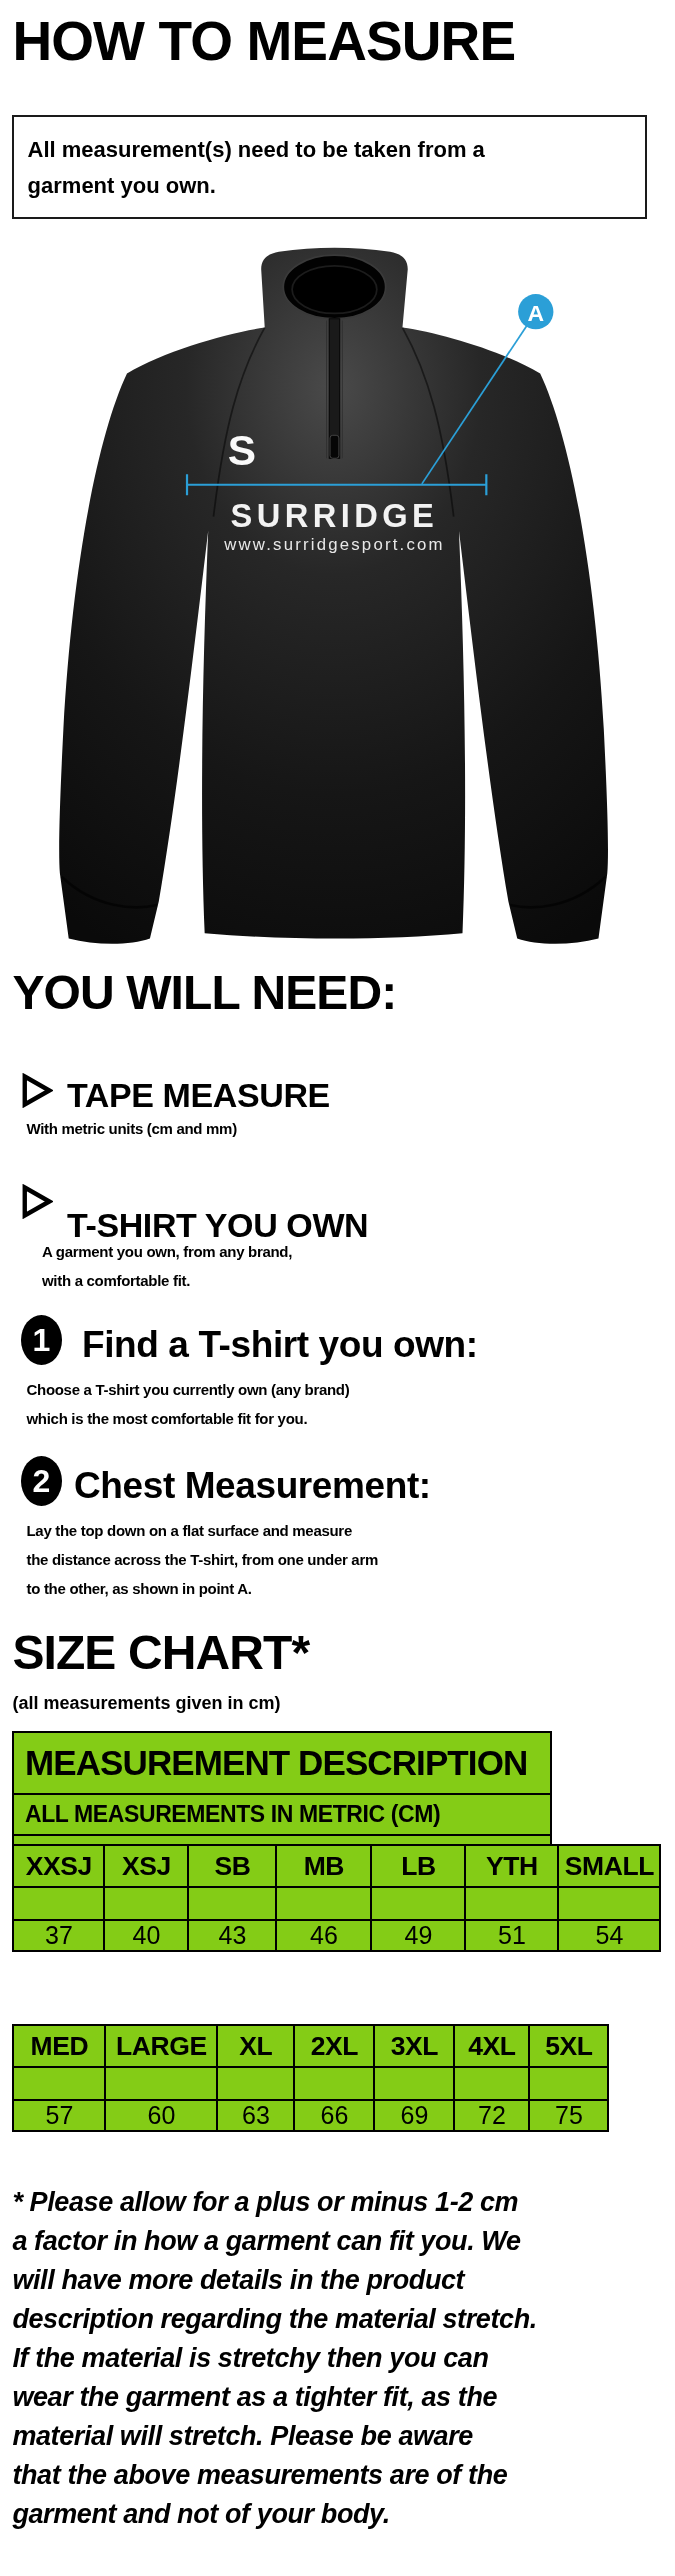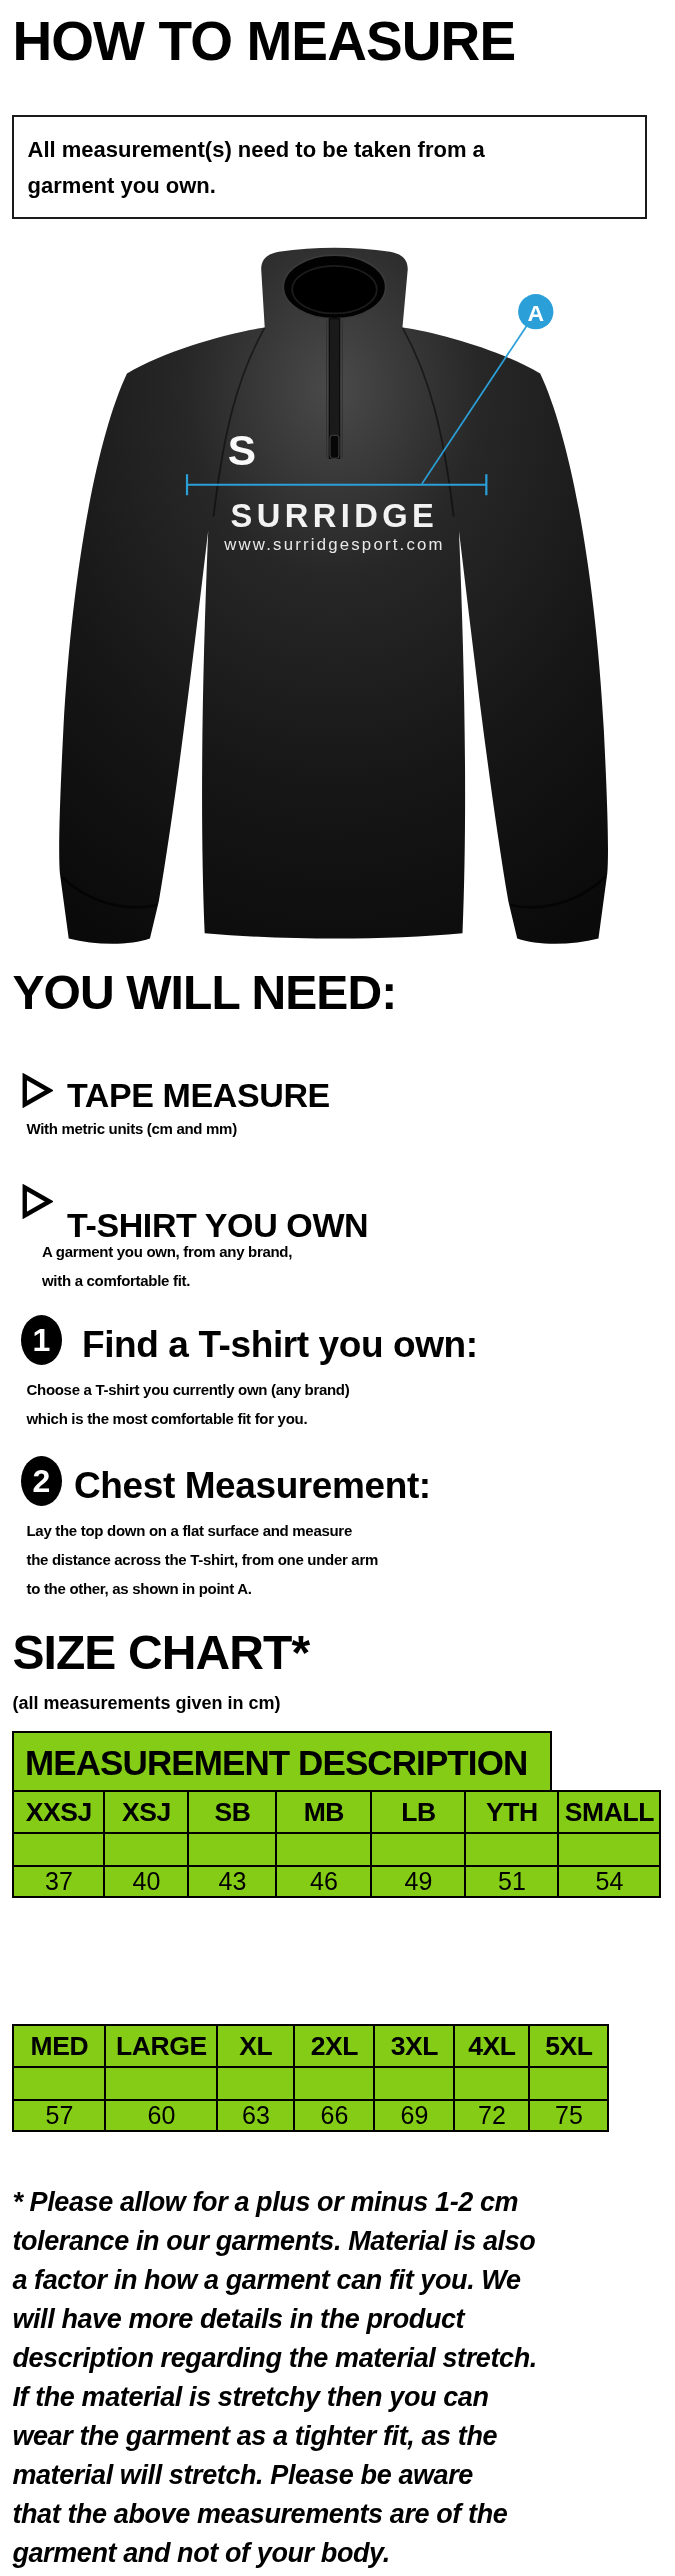--- a/index.html
+++ b/index.html
@@ -173,21 +173,21 @@
   </tr>
   <tr>
     <td class="md-r2">ALL MEASUREMENTS IN METRIC (CM)</td>
   </tr>
   <tr>
     <td class="md-r3">CHEST</td>
   </tr>
 </tbody>
   </table>
 
-<table class="abs size-table" style="top:1790px; left:12.4px; width:648px;">
+<table class="abs size-table" style="top:1844px; left:12.4px; width:648px;">
   <colgroup>
     <col style="width:91px">
       <col style="width:84px">
       <col style="width:88px">
       <col style="width:95px">
     <col style="width:94px">
       <col style="width:93px">
       <col style="width:102px">
   </colgroup>
   <tbody>
@@ -257,21 +257,20 @@
     <td class="sz-val">66</td>
     <td class="sz-val">69</td>
     <td class="sz-val">72</td>
     <td class="sz-val">75</td>
   </tr>
 </tbody>
   </table>
 
 <div class="abs disclaimer">
   <div class="disclaimer-line">* Please allow for a plus or minus 1-2 cm</div>
-  <div class="disclaimer-line">tolerance in our garments. Material is also</div>
   <div class="disclaimer-line">a factor in how a garment can fit you. We</div>
   <div class="disclaimer-line">will have more details in the product</div>
   <div class="disclaimer-line">description regarding the material stretch.</div>
   <div class="disclaimer-line">If the material is stretchy then you can</div>
   <div class="disclaimer-line">wear the garment as a tighter fit, as the</div>
   <div class="disclaimer-line">material will stretch.  Please be aware</div>
   <div class="disclaimer-line">that the above measurements are of the</div>
   <div class="disclaimer-line">garment and not of your body.</div>
 </div>
 

